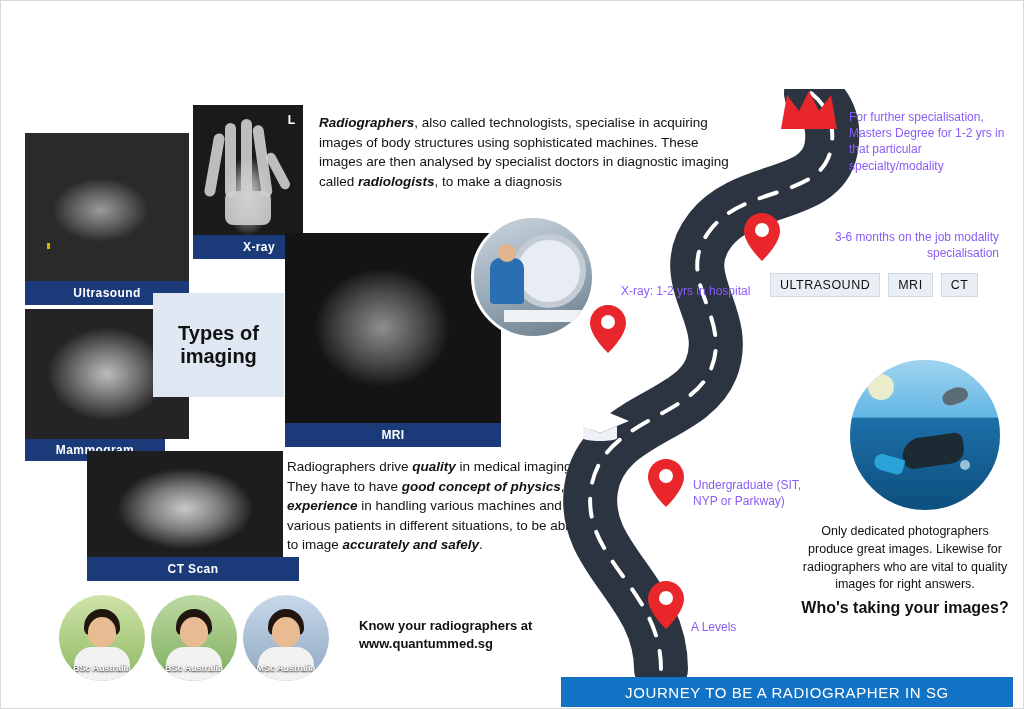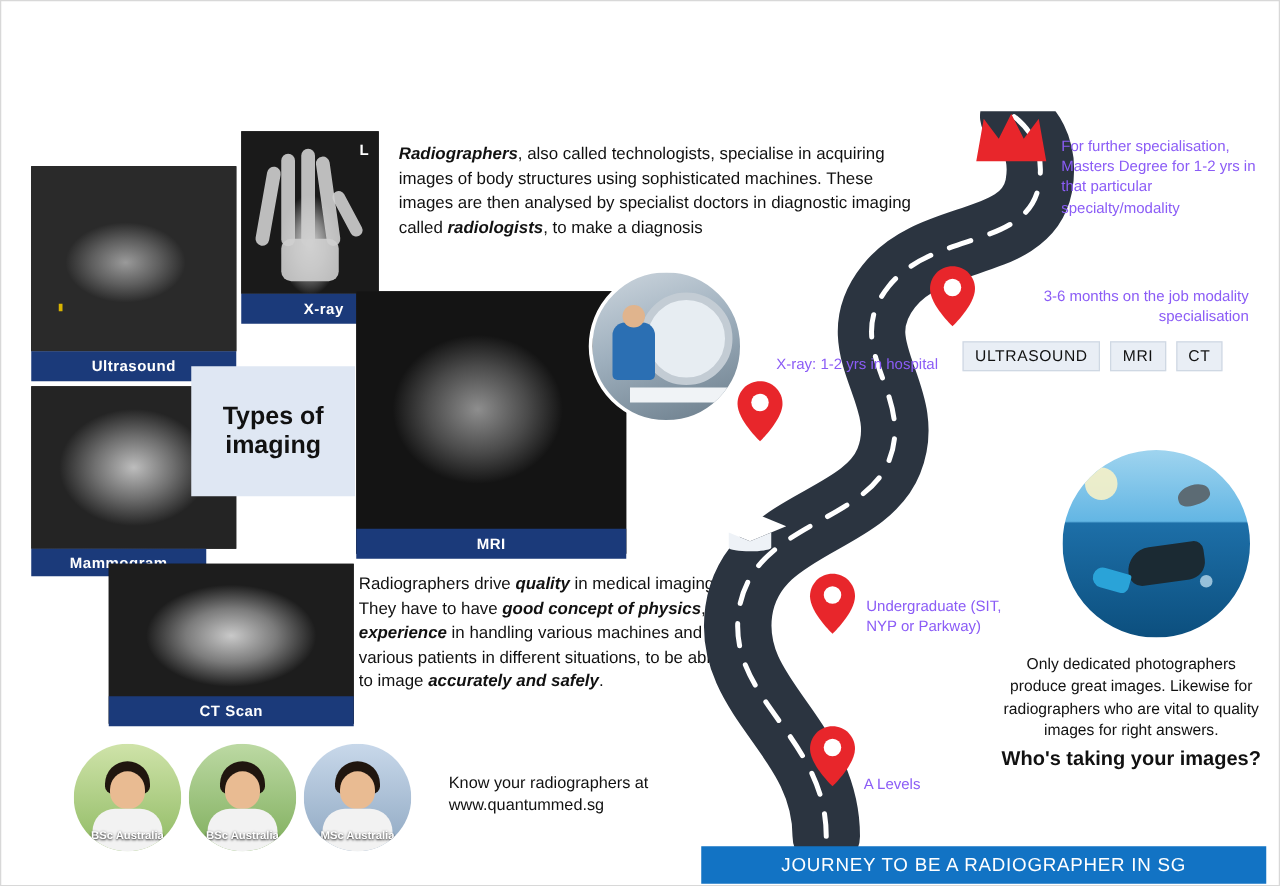--- a/index.html
+++ b/index.html
@@ -83,21 +83,21 @@
       linear-gradient(200deg,#0a0a0a,#323232 55%,#060606);
   }
   #mri-cap{left:284px;top:422px;width:216px;height:24px;}
 
   
   #ct-img{left:86px;top:450px;width:196px;height:128px;
     background:
       radial-gradient(ellipse 80px 48px at 50% 45%, #c9c9c9 0%, #7b7b7b 45%, #1d1d1d 85%),
       linear-gradient(160deg,#070707,#2b2b2b 55%,#070707);
   }
-  #ct-cap{left:86px;top:556px;width:196px;height:24px;}
+  #ct-cap{left:86px;top:556px;width:212px;height:24px;}
 
   
   #machine-photo{
     position:absolute;left:470px;top:214px;width:118px;height:118px;border-radius:50%;
     border:3px solid #ffffff;overflow:hidden;
     background:linear-gradient(160deg,#cdd6de 0%,#9fb0be 45%,#6a7c8a 100%);
   }
   #machine-photo .bore{position:absolute;right:6px;top:16px;width:62px;height:62px;border-radius:50%;background:#e7edf2;border:6px solid #c3ccd4;}
   #machine-photo .person{position:absolute;left:16px;top:40px;width:34px;height:46px;border-radius:10px 10px 4px 4px;background:#2b6fb3;}
   #machine-photo .head{position:absolute;left:24px;top:26px;width:18px;height:18px;border-radius:50%;background:#e0b48d;}
@@ -122,21 +122,21 @@
     position:absolute;left:0;right:0;bottom:8px;text-align:center;
     color:#fff;font-size:9px;font-weight:bold;text-shadow:0 1px 2px #000;
   }
   #av1{left:56px;top:592px;}
   #av1 .bg{background:linear-gradient(180deg,#cfe3a9,#8fba63);}
   #av2{left:148px;top:592px;}
   #av2 .bg{background:linear-gradient(180deg,#bcd9a3,#7fae5c);}
   #av3{left:240px;top:592px;}
   #av3 .bg{background:linear-gradient(180deg,#c8d8ea,#8fa8c2);}
 
-  #know-text{position:absolute;left:358px;top:616px;width:200px;font-size:13px;font-weight:normal;color:#111;line-height:1.35;}
+  #know-text{position:absolute;left:358px;top:616px;width:200px;font-size:13px;font-weight:bold;color:#111;line-height:1.35;}
 
   
   #road-svg{position:absolute;left:520px;top:88px;width:504px;height:590px;}
 
   
   .pin{position:absolute;width:40px;height:52px;}
   .pin svg{width:100%;height:100%;display:block;}
 
   
   .rlabel{position:absolute;color:#8b5cf6;font-size:12px;line-height:1.35;}

